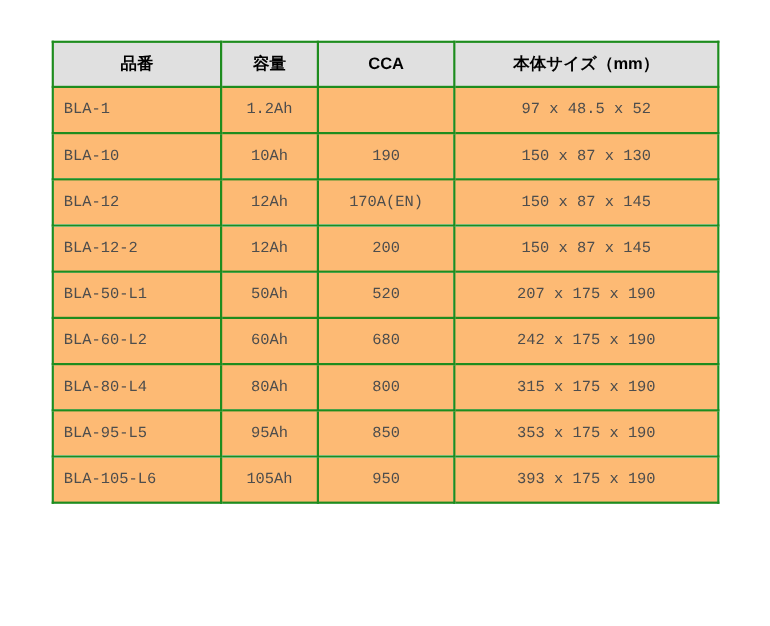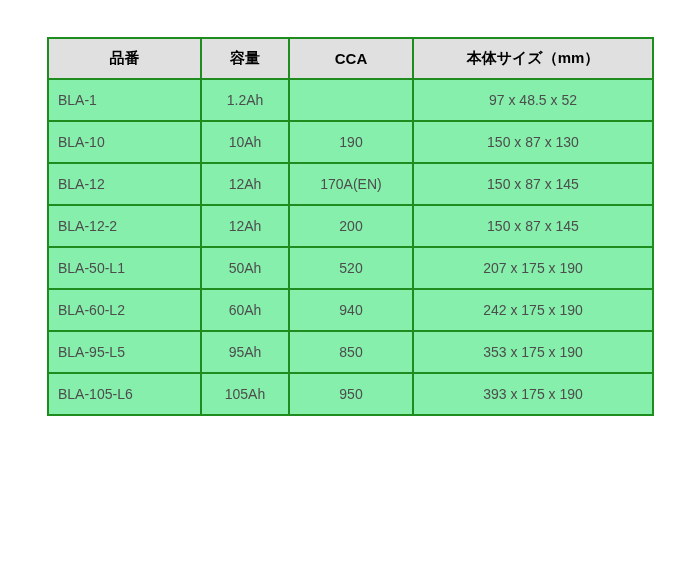--- a/index.html
+++ b/index.html
@@ -22,23 +22,23 @@
   table.spec th, table.spec td{
     border:2px solid var(--green);
     overflow:hidden;white-space:nowrap;
   }
   table.spec th{
     background:var(--header-bg);
     color:#000000;font-weight:bold;font-size:15px;
     text-align:center;height:37px;margin-top:20px;
   }
   table.spec td{
-    background:#86efac;
+    background:#fdba74;
     color:var(--cell-text);font-size:14px;font-weight:normal;
-    text-align:center;height:38px;
+    text-align:center;height:38px;font-family:Liberation Mono, monospace;
   }
   table.spec td.c0{text-align:left;padding-left:9px;}
   col.w0{width:153px;} col.w1{width:88px;} col.w2{width:124px;} col.w3{width:240px;}
 </style>
 </head>
 <body>
 
 <div class="page">
   <table class="spec">
     <colgroup>
@@ -82,22 +82,28 @@
         </tr>
         <tr>
           <td class="c0">BLA-50-L1</td>
           <td class="c1">50Ah</td>
           <td class="c2">520</td>
           <td class="c3">207 x 175 x 190</td>
         </tr>
         <tr>
           <td class="c0">BLA-60-L2</td>
           <td class="c1">60Ah</td>
-          <td class="c2">940</td>
+          <td class="c2">680</td>
           <td class="c3">242 x 175 x 190</td>
+        </tr>
+        <tr>
+          <td class="c0">BLA-80-L4</td>
+          <td class="c1">80Ah</td>
+          <td class="c2">800</td>
+          <td class="c3">315 x 175 x 190</td>
         </tr>
         <tr>
           <td class="c0">BLA-95-L5</td>
           <td class="c1">95Ah</td>
           <td class="c2">850</td>
           <td class="c3">353 x 175 x 190</td>
         </tr>
         <tr>
           <td class="c0">BLA-105-L6</td>
           <td class="c1">105Ah</td>

